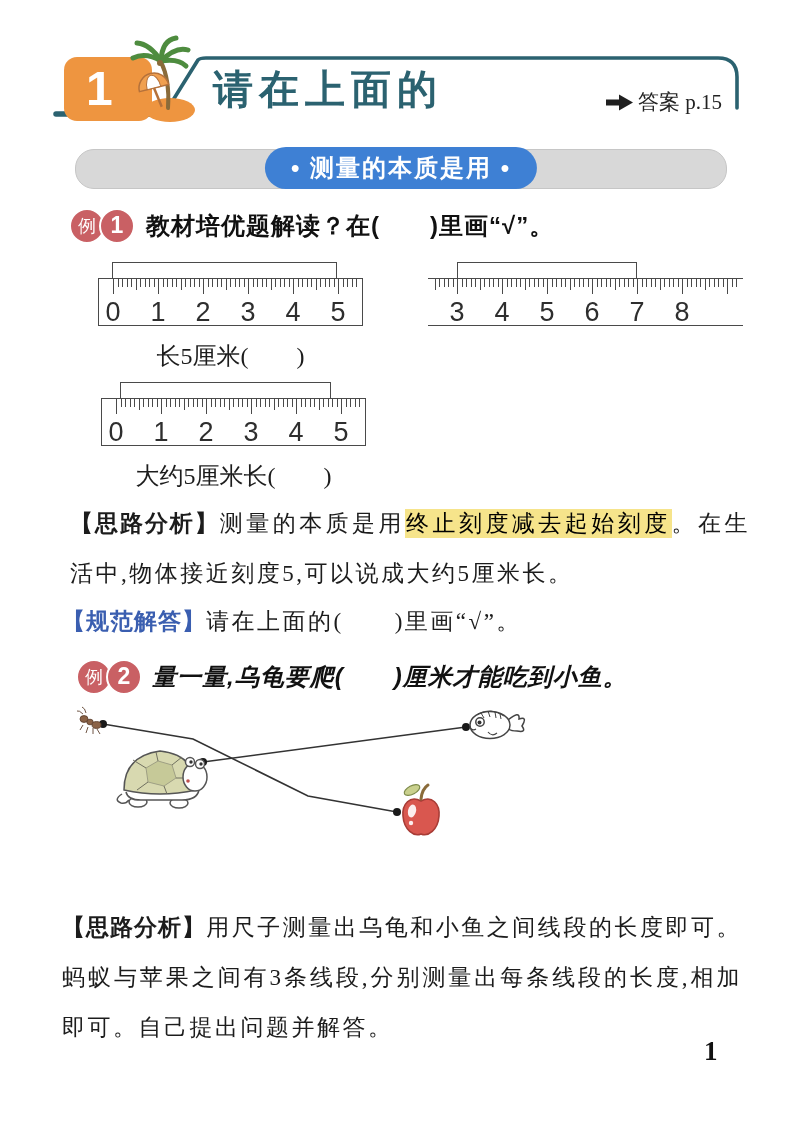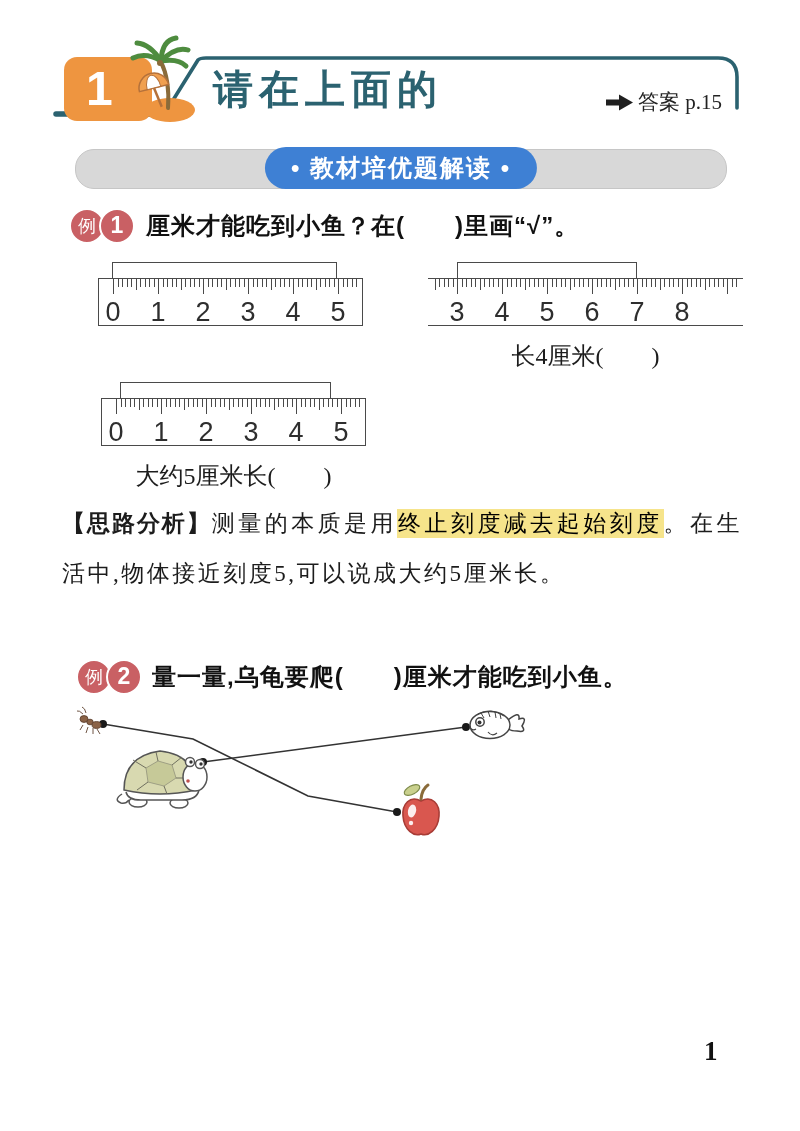--- a/index.html
+++ b/index.html
@@ -99,28 +99,28 @@
 
   <h1 class="title">请在上面的</h1>
   <div class="answer-ref">
     <svg width="28" height="17" viewBox="0 0 28 17">
       <path d="M0 5.5 h13 v-5 l14 8 -14 8 v-5 h-13 z" fill="#1f1f1f"></path>
     </svg>
     <span>答案 p.15</span>
   </div>
 
   <div class="banner">
-    <div class="banner-pill">• 教材培优题解读 •</div>
+    <div class="banner-pill">• 测量的本质是用 •</div>
   </div>
 
   <div class="ex-badge" style="left:69px;top:208px;">
     <i class="c1">例</i>
     <i class="c2">1</i>
   </div>
-  <div class="q" style="left:146px;top:210px;">厘米才能吃到小鱼？在(　　)里画“√”。</div>
+  <div class="q" style="left:146px;top:210px;">教材培优题解读？在(　　)里画“√”。</div>
 
   <div class="ruler" style="left:98px;top:262px;">
       <div class="obj-box" style="left: 14px; width: 225px;"></div>
       <div class="ruler-body boxed" style="left: 0px; width: 265px;">
         <i class="tick" style="left: 14px; height: 15px;"></i>
         <i class="tick" style="left: 18.5px; height: 7.5px;"></i>
         <i class="tick" style="left: 23px; height: 7.5px;"></i>
         <i class="tick" style="left: 27.5px; height: 7.5px;"></i>
         <i class="tick" style="left: 32px; height: 7.5px;"></i>
         <i class="tick" style="left: 36.5px; height: 11px;"></i>
@@ -173,20 +173,21 @@
         <i class="tick" style="left: 248px; height: 7.5px;"></i>
         <i class="tick" style="left: 252.5px; height: 7.5px;"></i>
         <i class="tick" style="left: 257px; height: 7.5px;"></i>
         <span class="num" style="left: -1px;">0</span>
         <span class="num" style="left: 44px;">1</span>
         <span class="num" style="left: 89px;">2</span>
         <span class="num" style="left: 134px;">3</span>
         <span class="num" style="left: 179px;">4</span>
         <span class="num" style="left: 224px;">5</span>
       </div>
+      <div class="ruler-label" style="left: 0px; width: 265px;">长5厘米(　　)</div>
     </div>
   <div class="ruler" style="left:425px;top:262px;">
       <div class="obj-box" style="left: 32px; width: 180px;"></div>
       <div class="ruler-body open" style="left: 3px; width: 315px;">
         <i class="tick" style="left: 6.5px; height: 11px;"></i>
         <i class="tick" style="left: 11px; height: 7.5px;"></i>
         <i class="tick" style="left: 15.5px; height: 7.5px;"></i>
         <i class="tick" style="left: 20px; height: 7.5px;"></i>
         <i class="tick" style="left: 24.5px; height: 7.5px;"></i>
         <i class="tick" style="left: 29px; height: 15px;"></i>
@@ -252,21 +253,20 @@
         <i class="tick" style="left: 299px; height: 15px;"></i>
         <i class="tick" style="left: 303.5px; height: 7.5px;"></i>
         <i class="tick" style="left: 308px; height: 7.5px;"></i>
         <span class="num" style="left: 14px;">3</span>
         <span class="num" style="left: 59px;">4</span>
         <span class="num" style="left: 104px;">5</span>
         <span class="num" style="left: 149px;">6</span>
         <span class="num" style="left: 194px;">7</span>
         <span class="num" style="left: 239px;">8</span>
       </div>
-      <div class="ruler-label" style="left: 3px; width: 315px;">长4厘米(　　)</div>
     </div>
   <div class="ruler" style="left:101px;top:382px;">
       <div class="obj-box" style="left: 18.5px; width: 211.5px;"></div>
       <div class="ruler-body boxed" style="left: 0px; width: 265px;">
         <i class="tick" style="left: 14px; height: 15px;"></i>
         <i class="tick" style="left: 18.5px; height: 7.5px;"></i>
         <i class="tick" style="left: 23px; height: 7.5px;"></i>
         <i class="tick" style="left: 27.5px; height: 7.5px;"></i>
         <i class="tick" style="left: 32px; height: 7.5px;"></i>
         <i class="tick" style="left: 36.5px; height: 11px;"></i>
@@ -322,30 +322,33 @@
         <span class="num" style="left: -1px;">0</span>
         <span class="num" style="left: 44px;">1</span>
         <span class="num" style="left: 89px;">2</span>
         <span class="num" style="left: 134px;">3</span>
         <span class="num" style="left: 179px;">4</span>
         <span class="num" style="left: 224px;">5</span>
       </div>
       <div class="ruler-label" style="left: 0px; width: 265px; font-family: Liberation Serif, serif;">大约5厘米长(　　)</div>
     </div>
 
-  <div class="para" style="top:498px;">
+  <div class="para" style="top:498px;margin-left:8px;">
     <b>【思路分析】</b><span>测量的本质是用</span><mark>终止刻度减去起始刻度</mark><span>。在生活中,物体接近刻度5,可以说成大约5厘米长。</span>
   </div>
 
+  <div class="para noj" style="top:596px;">
+    <b class="blue">【规范解答】</b><span>请在上面的(　　)里画“√”。</span>
+  </div>
 
   <div class="ex-badge" style="left:76px;top:659px;">
     <i class="c1">例</i>
     <i class="c2">2</i>
   </div>
-  <div class="q" style="left:152px;top:661px;">量一量,乌龟要爬(　　)厘米才能吃到小鱼。</div>
+  <div class="q" style="left:152px;top:661px;font-style:italic;">量一量,乌龟要爬(　　)厘米才能吃到小鱼。</div>
 
   <svg class="figure" width="490" height="155" viewBox="0 0 490 155">
     <g stroke="#333" stroke-width="1.6" fill="none">
       <polyline points="45,26 135,41 250,98 339,114"></polyline>
       <line x1="145" y1="64" x2="408" y2="29"></line>
     </g>
     <g fill="#1a1a1a">
       <circle cx="45" cy="26" r="4"></circle>
         <circle cx="339" cy="114" r="4"></circle>
       <circle cx="145" cy="64" r="4"></circle>
@@ -387,15 +390,18 @@
     <g>
       <path d="M 363 103 C 352 97 344 106 345 118 C 346 132 356 139 363 136 C 370 139 380 132 381 118 C 382 106 374 97 363 103 Z" fill="#d9574f" stroke="#a83c36" stroke-width="1.6"></path>
       <path d="M 363 101 Q 364 91 370 87" fill="none" stroke="#8a6b3a" stroke-width="3" stroke-linecap="round"></path>
       <ellipse cx="354" cy="92" rx="8.5" ry="4.2" fill="#c9d08d" stroke="#7d8a4a" stroke-width="1.2" transform="rotate(-28 354 92)"></ellipse>
       <ellipse cx="354" cy="113" rx="4" ry="6.5" fill="#fff" opacity="0.9" transform="rotate(14 354 113)"></ellipse>
       <circle cx="353" cy="125" r="2.2" fill="#fff" opacity="0.9"></circle>
     </g>
   </svg>
 
 
+  <div class="para" style="top:902px;">
+    <b>【思路分析】</b><span>用尺子测量出乌龟和小鱼之间线段的长度即可。蚂蚁与苹果之间有3条线段,分别测量出每条线段的长度,相加即可。自己提出问题并解答。</span>
+  </div>
 
   <div class="pagenum">1</div>
 </div>
 
 </body></html>

